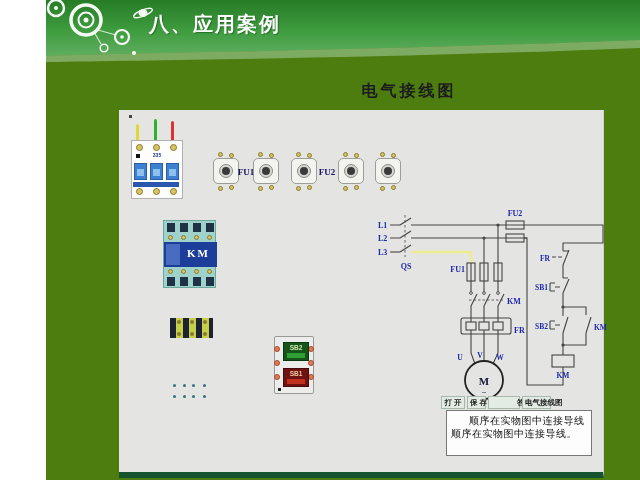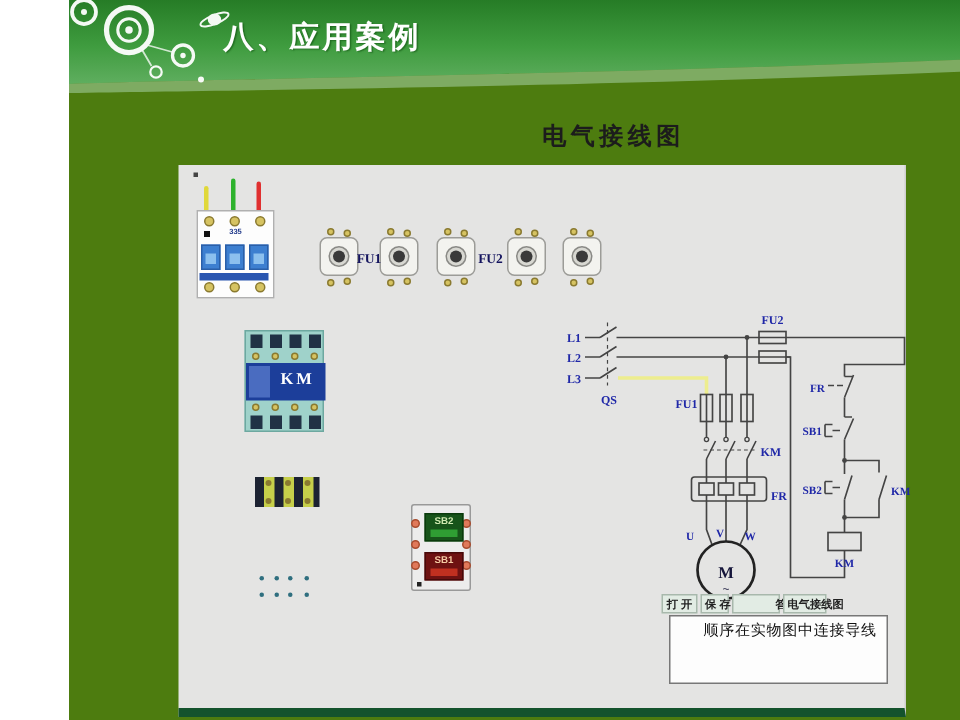--- a/index.html
+++ b/index.html
@@ -338,15 +338,16 @@
 
     <div id="toolbar">
       <div class="tbtn" style="width:24px;">打 开</div>
       <div class="tbtn" style="width:19px;">保 存</div>
       <div class="tbtn" style="width:23px;padding-left:28px;">答 案</div>
       <div class="tbtn" style="width:29px;">电气接线图</div>
     </div>
 
     <div id="tooltip">
       <div class="l1">顺序在实物图中连接导线</div>
+      <div class="l2">顺序在实物图中连接导线。</div>
     </div>
   </div>
 </div>
 
 </body></html>

